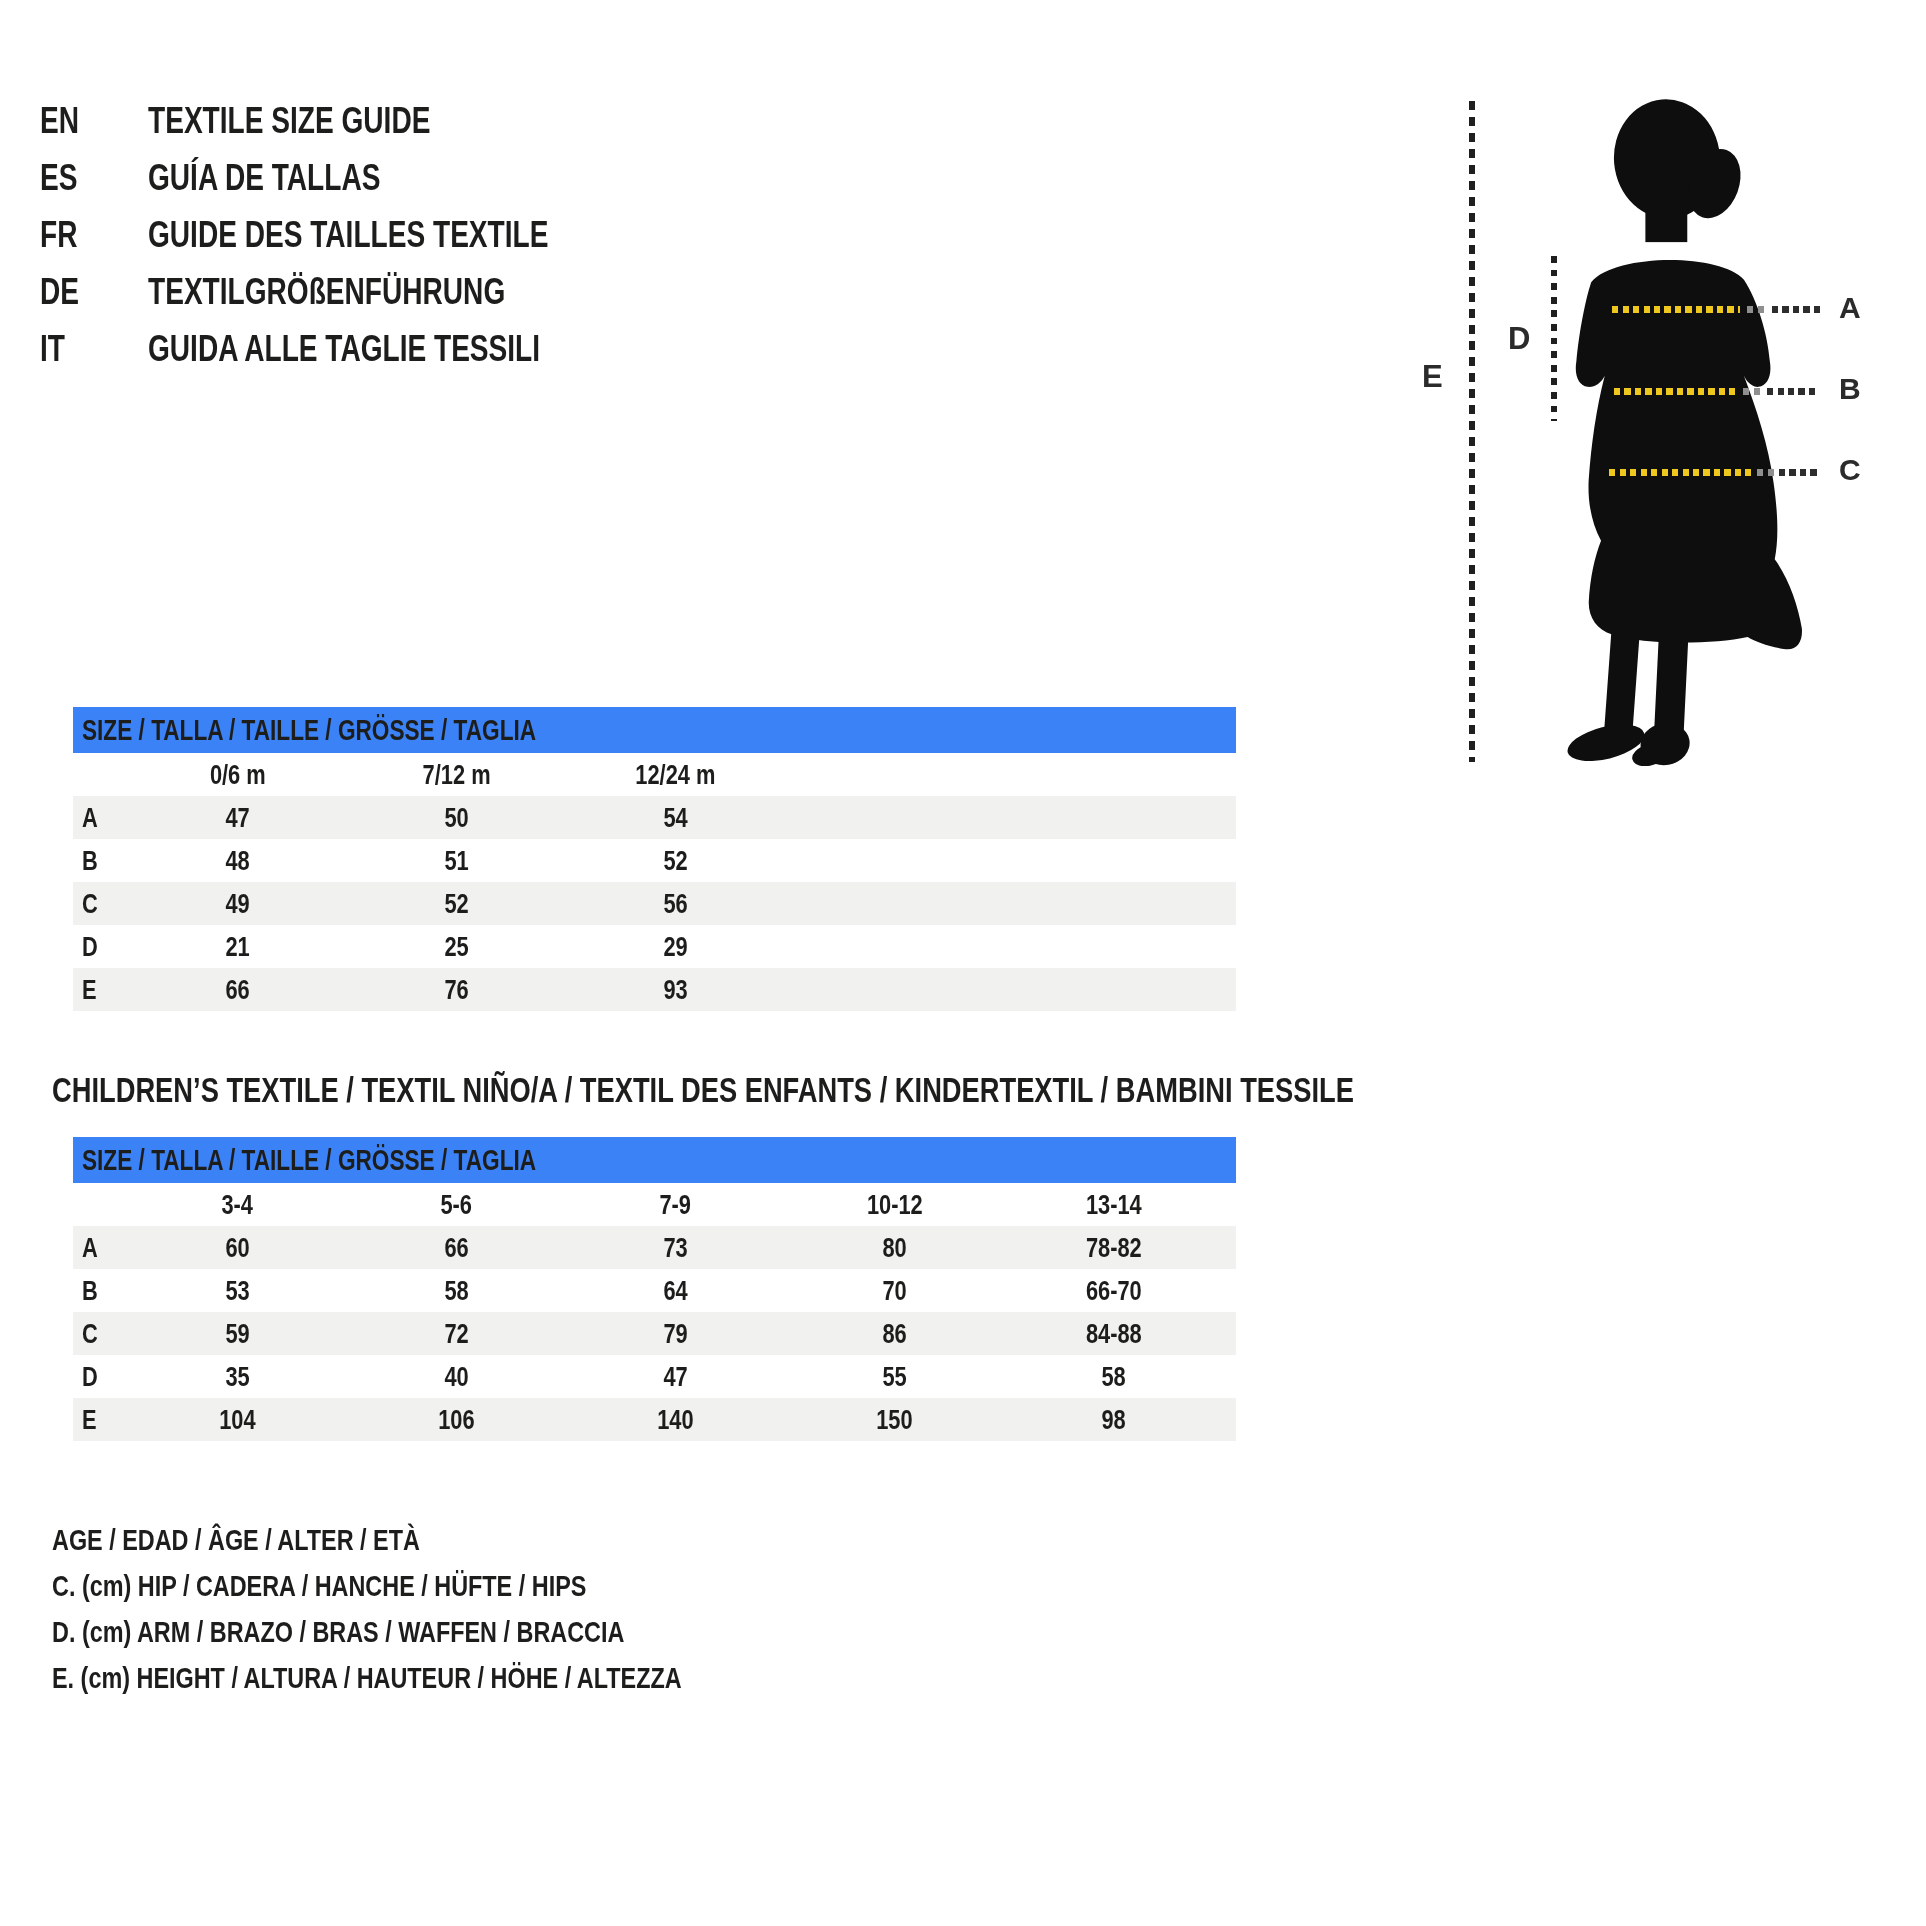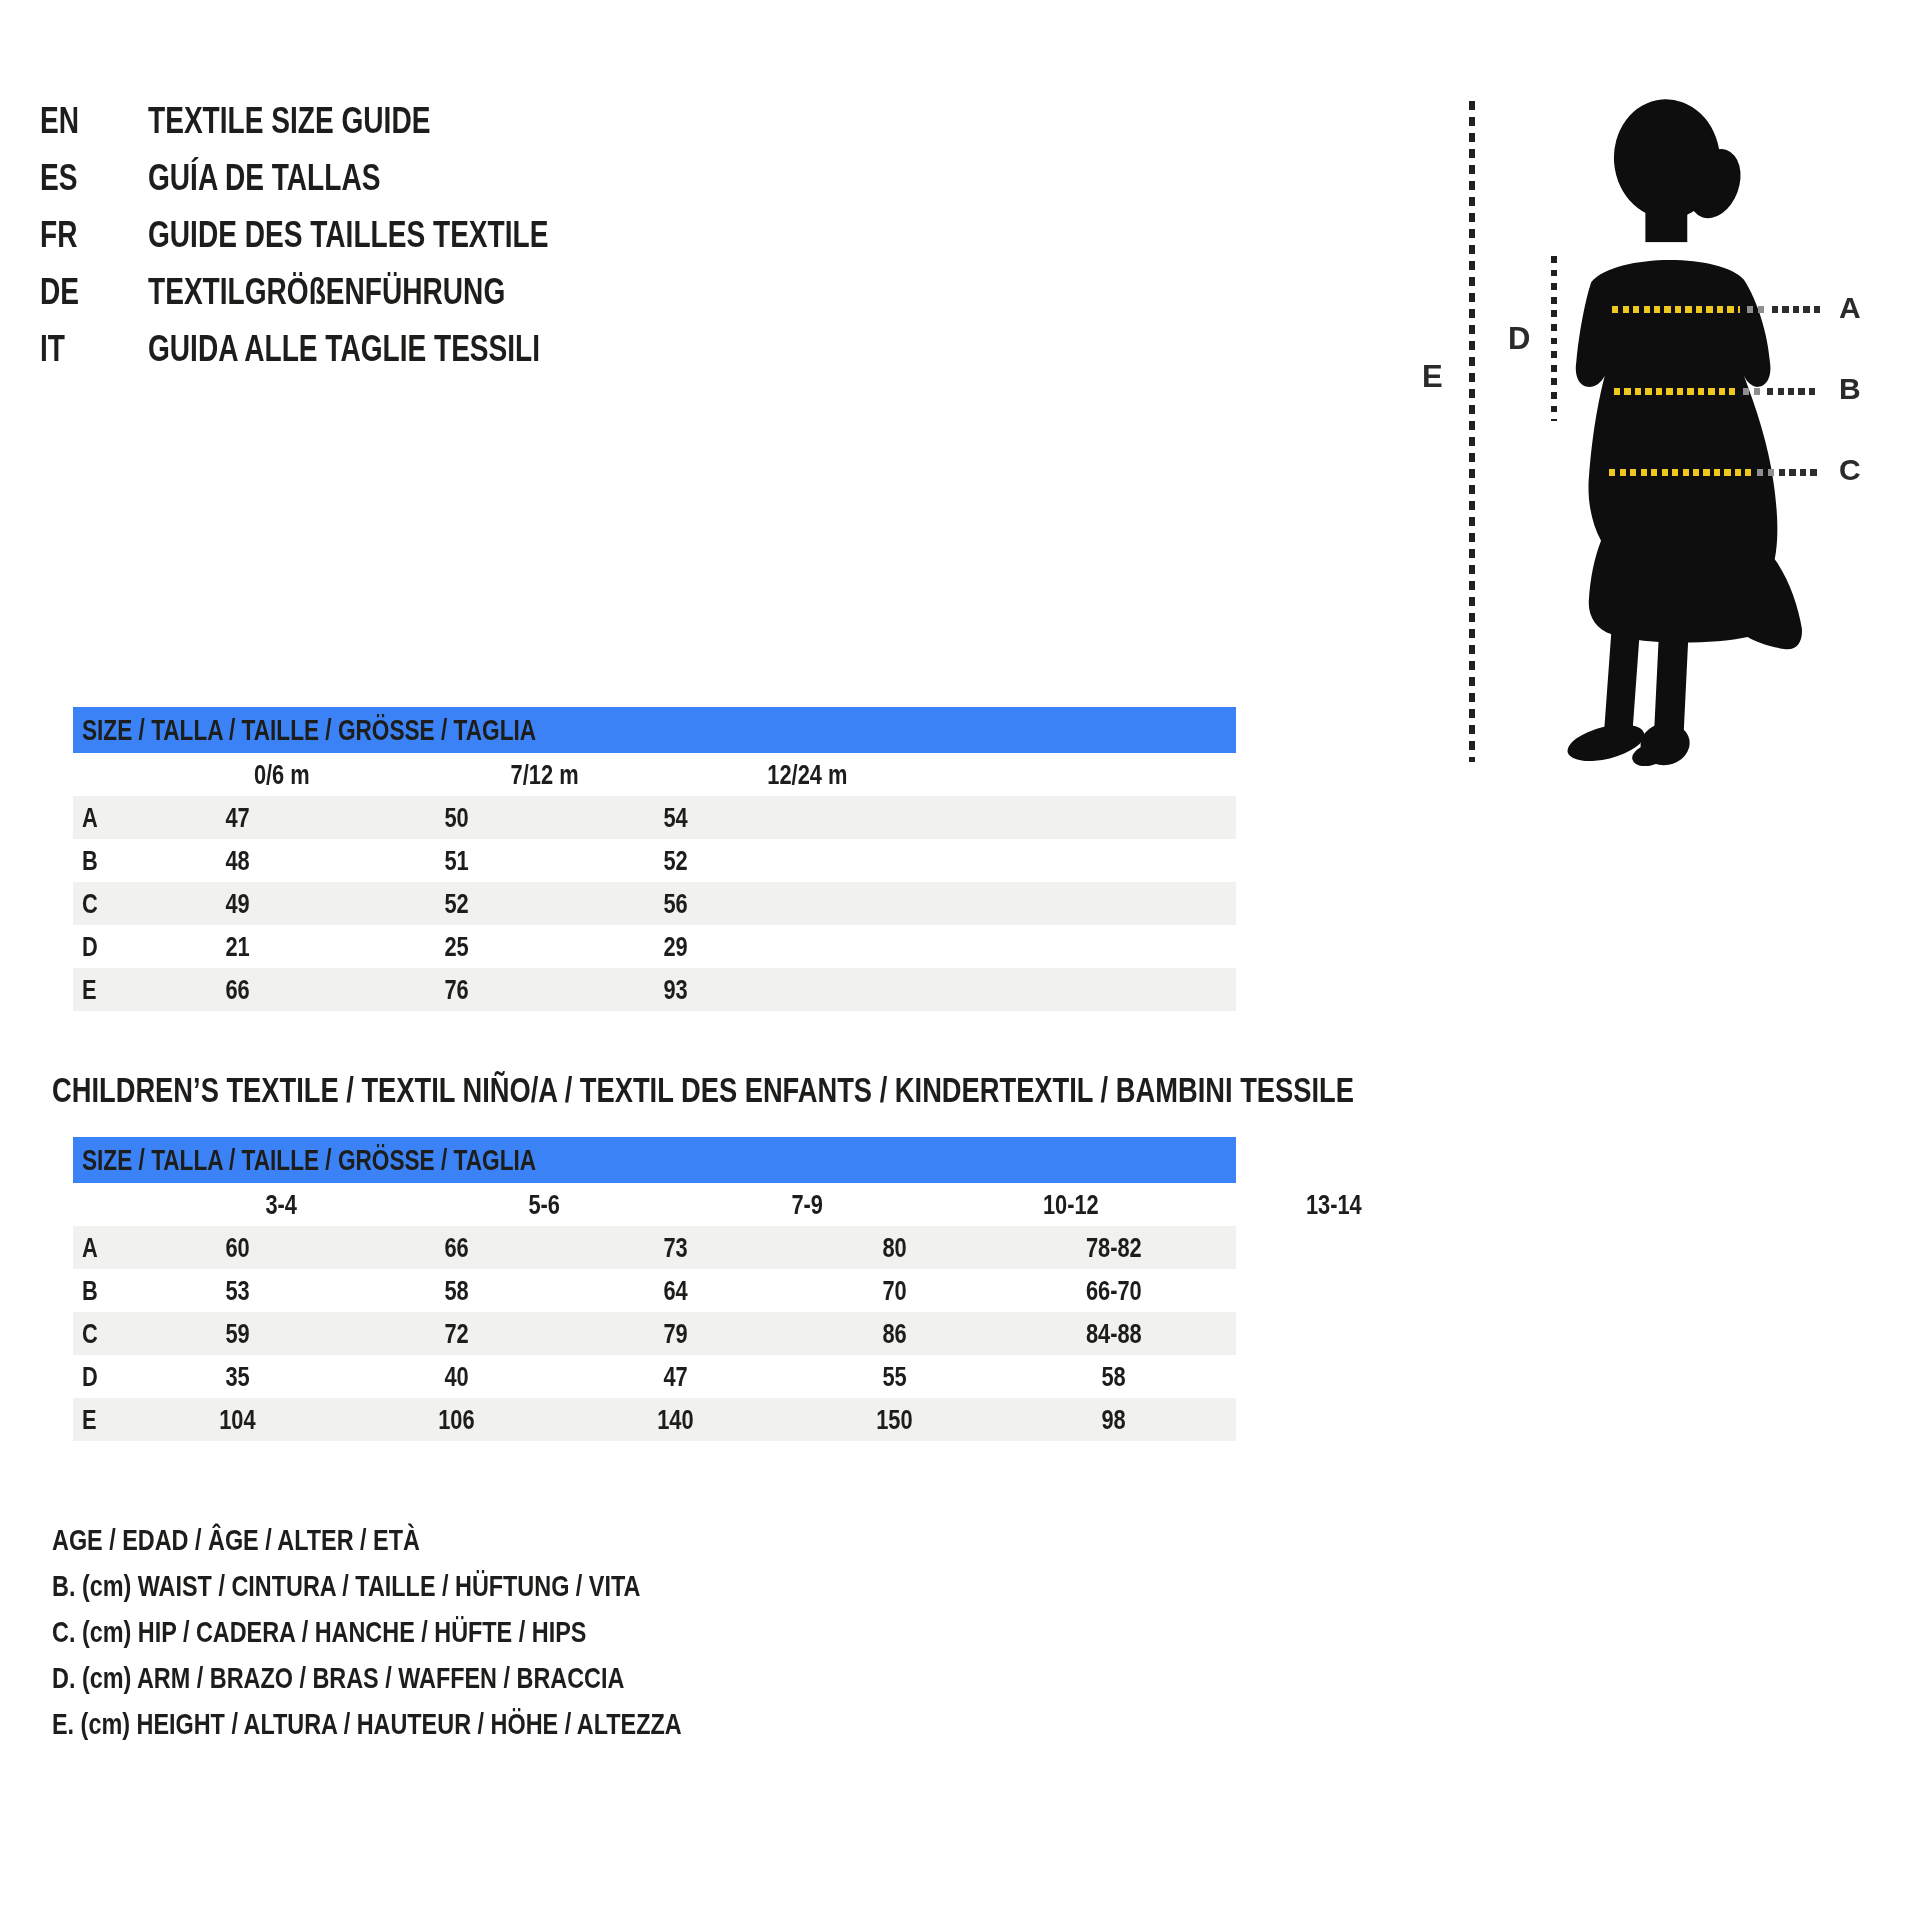--- a/index.html
+++ b/index.html
@@ -16,21 +16,21 @@
   .lang-code { width:108px; }
 
   
   .section-title { position:absolute; left:52px; font-size:35px; font-weight:700; line-height:37px; }
 
   
   .size-table { position:absolute; left:73px; width:1163px; }
   .header-bar { height:46px; background:#3b82f6; display:flex; align-items:center; padding-left:8.6px; box-sizing:border-box; font-size:29px; font-weight:700; }
   .grid-b { display:grid; grid-template-columns:55px 219px 219px 219px auto; }
   .grid-c { display:grid; grid-template-columns:55px 219px 219px 219px 219px 219px auto; }
-  .col-row { height:43px;gap:44px; }
+  .col-row { height:43px; }
   .t-row   { height:43px; }
   .t-row.alt { background:#f1f1ef; }
   .cell { display:flex; align-items:center; justify-content:center; font-size:28px; font-weight:700; }
   .cell.lbl { justify-content:flex-start; padding-left:8.6px; }
 
   
   .legend { position:absolute; left:52px; top:1517px; }
   .legend-line { height:46px; display:flex; align-items:center; font-size:30px; font-weight:700; }
 
   
@@ -352,23 +352,20 @@
         </div>
       <div></div>
     </div>
   </div>
 
   <div class="legend">
     <div class="legend-line">
         <span class="cx">AGE / EDAD / ÂGE / ALTER / ETÀ</span>
       </div>
     <div class="legend-line">
-        <span class="cx">B. (cm) WAIST / CINTURA / TAILLE / HÜFTUNG / VITA</span>
-      </div>
-    <div class="legend-line">
         <span class="cx">C. (cm) HIP / CADERA / HANCHE / HÜFTE / HIPS</span>
       </div>
     <div class="legend-line">
         <span class="cx">D. (cm) ARM / BRAZO / BRAS / WAFFEN / BRACCIA</span>
       </div>
     <div class="legend-line">
         <span class="cx">E. (cm) HEIGHT / ALTURA / HAUTEUR / HÖHE / ALTEZZA</span>
       </div>
   </div>
 

